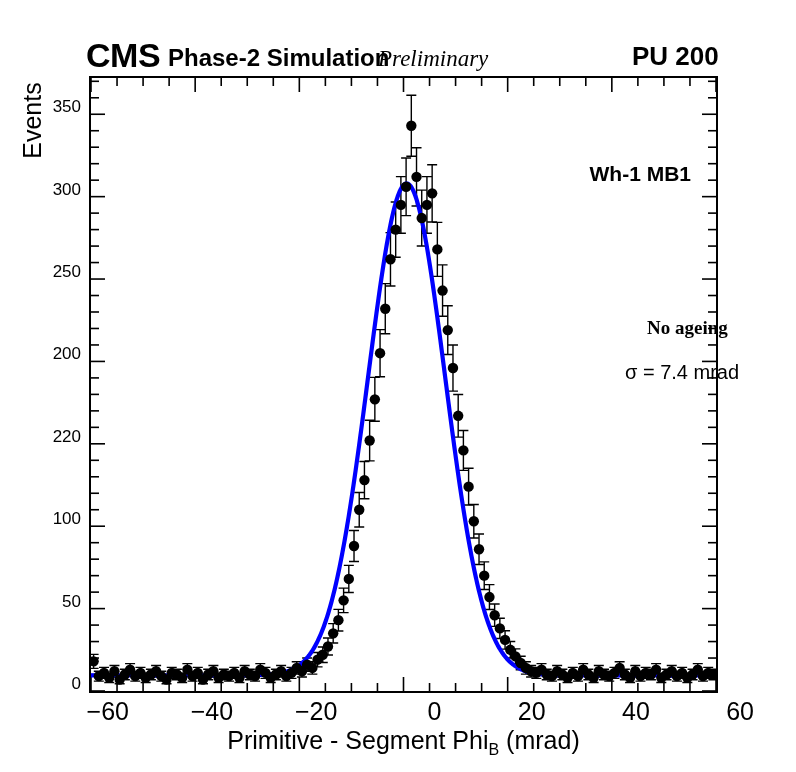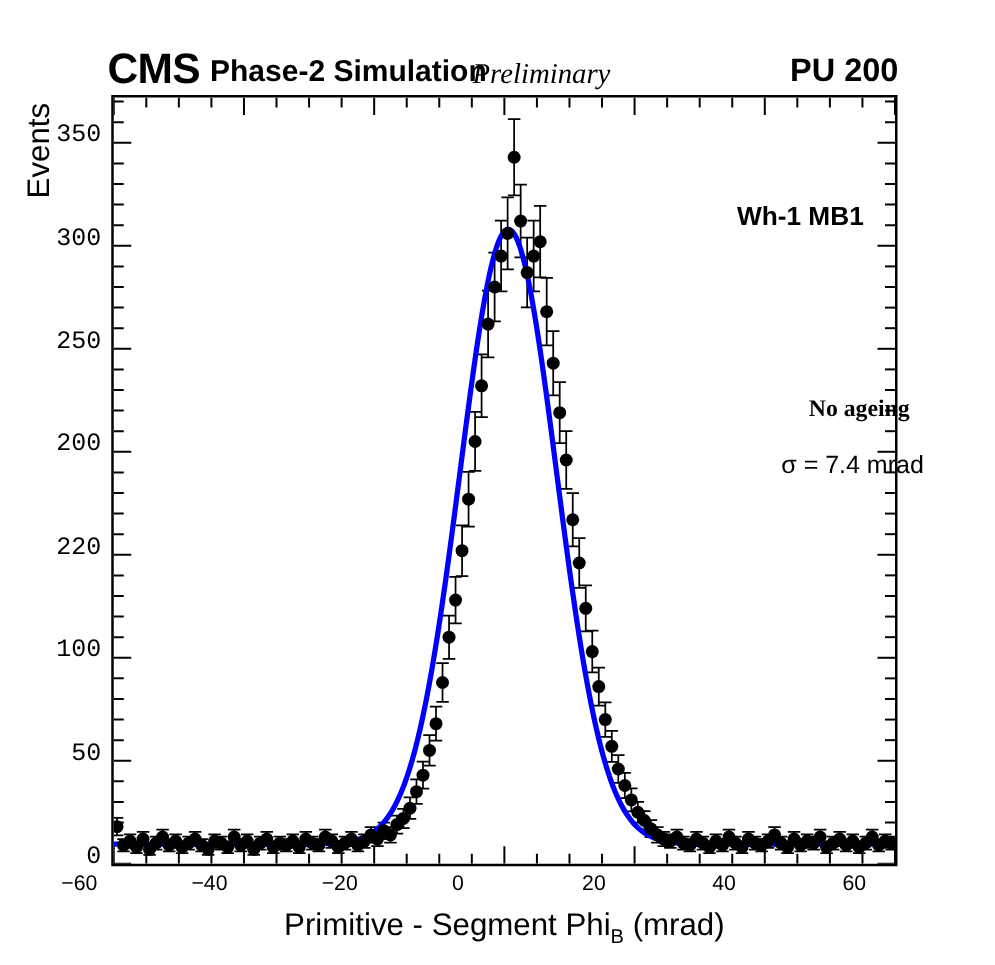--- a/index.html
+++ b/index.html
@@ -27,24 +27,24 @@
   #xlabel{position:absolute;left:89px;top:726px;width:629px;text-align:center;
           font-size:25px;font-family:"Liberation Sans",sans-serif;white-space:nowrap;}
   #xlabel .sub{font-size:16px;vertical-align:-6px;}
 
   
   #frame{position:absolute;left:89px;top:76px;width:629px;height:617px;
          border:2px solid #000;box-sizing:border-box;}
   #plot-svg{position:absolute;left:0;top:0;}
 
   
-  .xtick-lab{position:absolute;font-size:17px;text-align:left;width:80px;
+  .xtick-lab{position:absolute;font-size:25px;text-align:right;width:80px;
              font-family:"Liberation Sans",sans-serif;}
-  .ytick-lab{position:absolute;font-size:20px;text-align:right;width:76px;
-             font-family:Liberation Mono, monospace;}
+  .ytick-lab{position:absolute;font-size:17px;text-align:right;width:76px;
+             font-family:Liberation Sans, sans-serif;}
 
   
   #wh-label{position:absolute;left:600px;top:84px;font-weight:bold;font-size:21px;
             font-family:"Liberation Sans",sans-serif;white-space:nowrap;
             transform:translateX(-100%);}
   #ageing-label{position:absolute;left:556px;top:239px;font-weight:bold;font-size:19px;
                 font-family:"Liberation Serif",serif;white-space:nowrap;}
   #sigma-label{position:absolute;left:534px;top:283px;font-size:20px;
                font-family:"Liberation Sans",sans-serif;white-space:nowrap;}
 </style>

